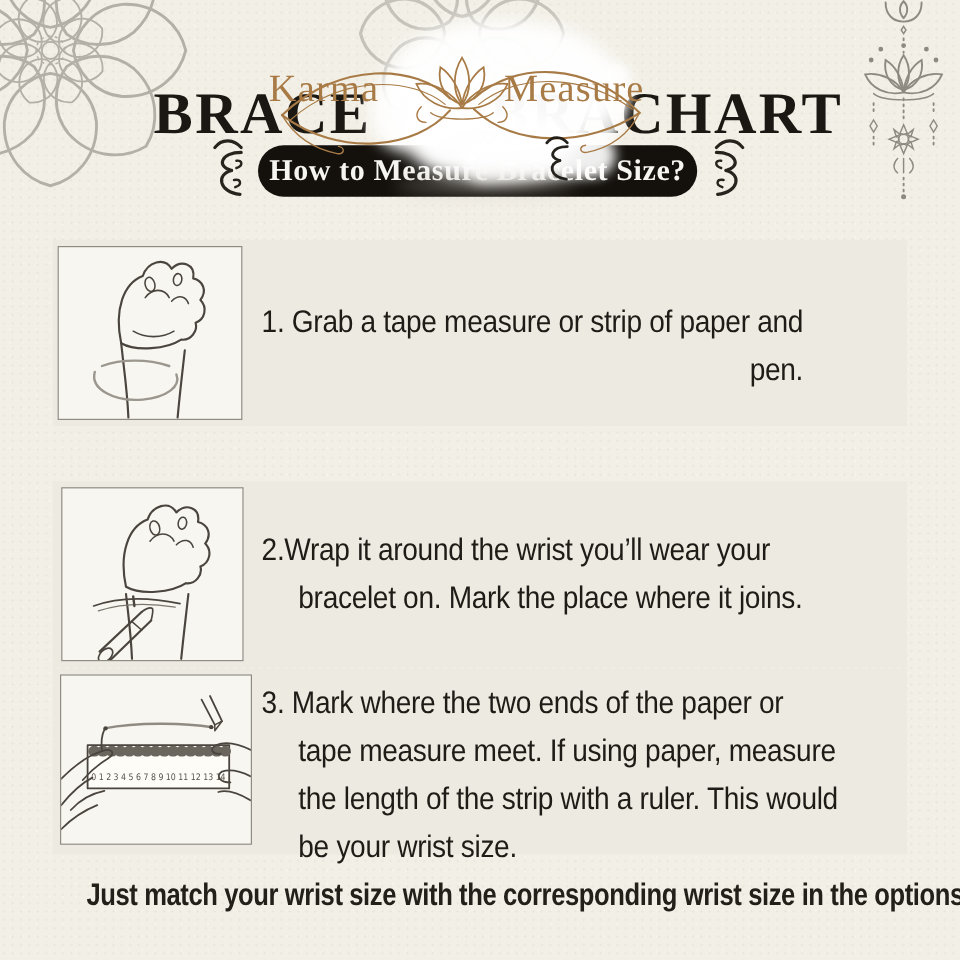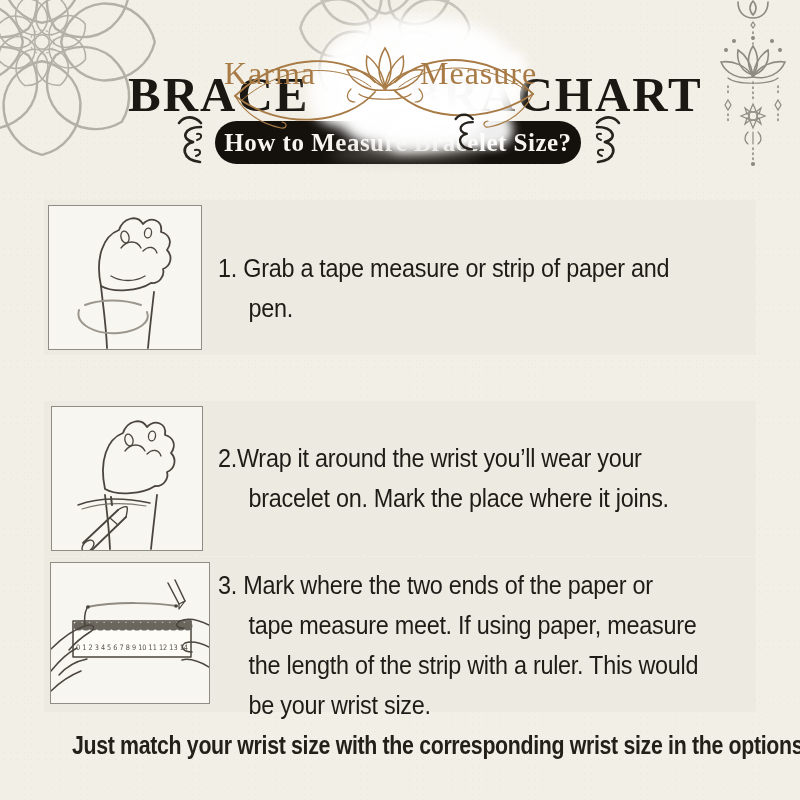--- a/index.html
+++ b/index.html
@@ -55,21 +55,21 @@
   .flourish{z-index:2;}
   #flourish-left{left:172px; top:114px;}
   #flourish-right{left:588px; top:114px; transform:scaleX(-1);}
   #flourish-mid{left:450px; top:112px; z-index:5; opacity:.95;}
 
   
   .band{
     position:absolute; left:44px; width:712px; height:155px;
     background:#edeae1; z-index:1;
   }
-  #band-1{top:200px;} #band-2{top:401px;} #band-3{top:557px;}
+  #band-1{top:200px;text-align:right;} #band-2{top:401px;} #band-3{top:557px;}
   .illus-box{
     position:absolute; background:#f8f6f0; border:1px solid #8f8c84; z-index:2;
   }
   .step-text{
     position:absolute; left:174px; z-index:2;
     font-family:"Liberation Sans", sans-serif;
     font-size:26px; font-weight:500; color:#1f1c17;
     line-height:40px; letter-spacing:-0.3px; white-space:nowrap;
     transform:scaleX(0.9); transform-origin:left top;
   }

